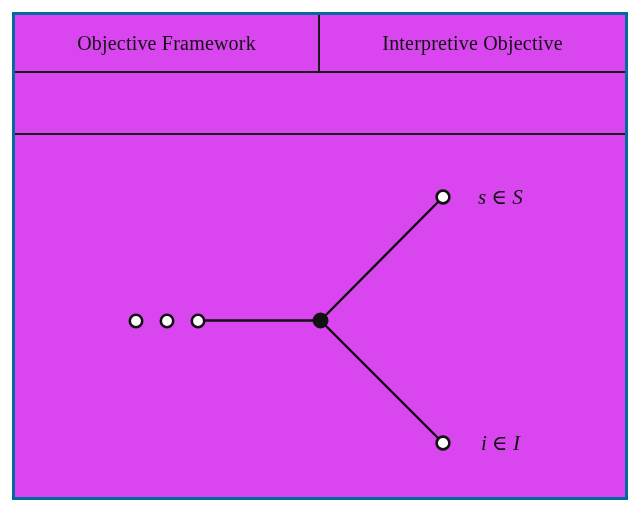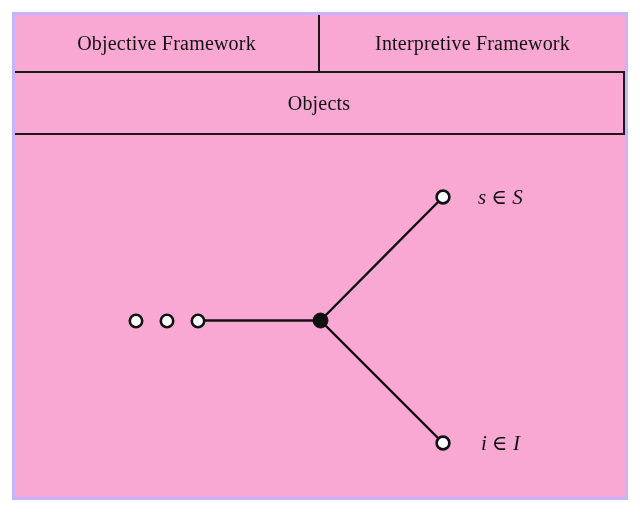--- a/index.html
+++ b/index.html
@@ -15,23 +15,23 @@
     font-family: "Liberation Serif", "DejaVu Serif", serif;
     color: #111111;
     overflow: hidden;
   }
   .frame {
     position: absolute;
     left: 12px;
     top: 12px;
     width: 616px;
     height: 488px;
-    border: 3px solid #c4b5fd;
+    border: 3px solid #0369a1;
     box-sizing: border-box;
-    background: #f9a8d4;
+    background: #d946ef;
   }
   .hdr-row {
     display: flex;
     width: 100%;
     box-sizing: border-box;
     border-bottom: 2px solid #1a1a1a;
   }
   .hdr-row.row-1 { height: 58px; }
   .hdr-row.row-2 { height: 62px; }
   .hdr-cell {
@@ -62,25 +62,24 @@
 </style>
 </head>
 <body>
 
 <div class="page">
 
   <div class="frame">
 
     <div class="hdr-row row-1">
       <div class="hdr-cell left">Objective Framework</div>
-      <div class="hdr-cell right">Interpretive Framework</div>
+      <div class="hdr-cell right">Interpretive Objective</div>
     </div>
 
     <div class="hdr-row row-2">
-      <div class="hdr-cell left">Objects</div>
     </div>
 
   </div>
 
   <svg class="diagram-svg" viewBox="0 0 640 516">
 
     <line x1="198" y1="320.5" x2="320" y2="320.5" stroke="#111111" stroke-width="2.4"></line>
 
     <line x1="320.5" y1="320.5" x2="443" y2="197" stroke="#111111" stroke-width="2.4"></line>
 

